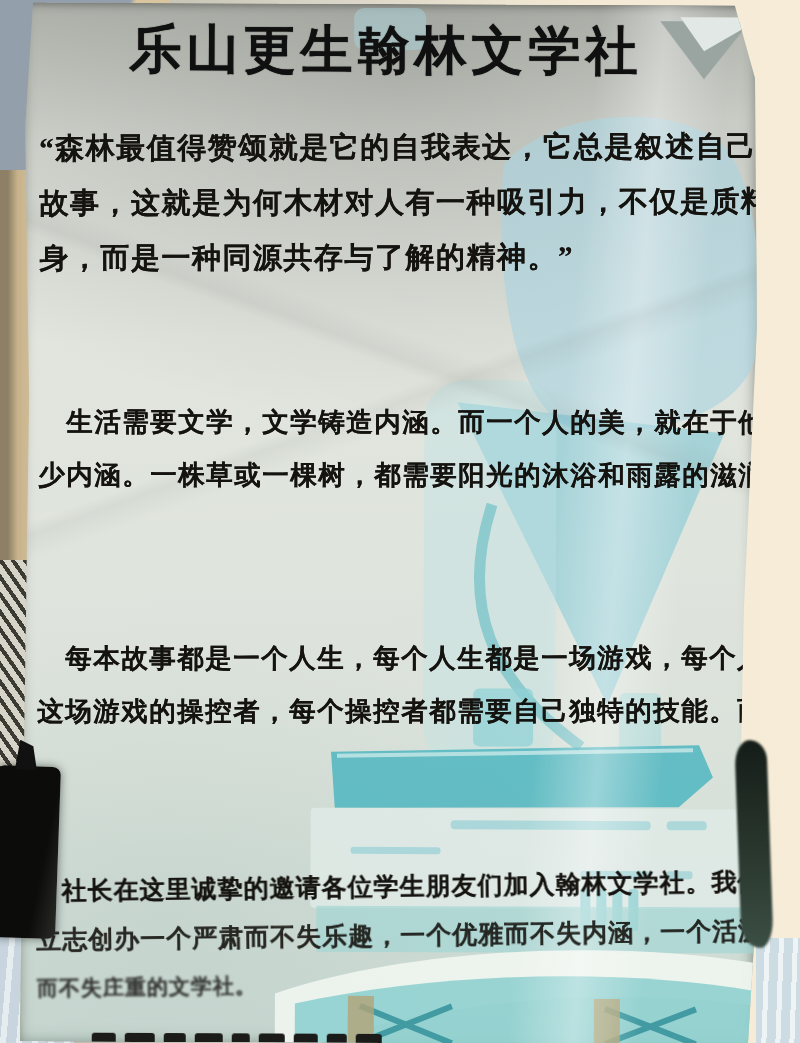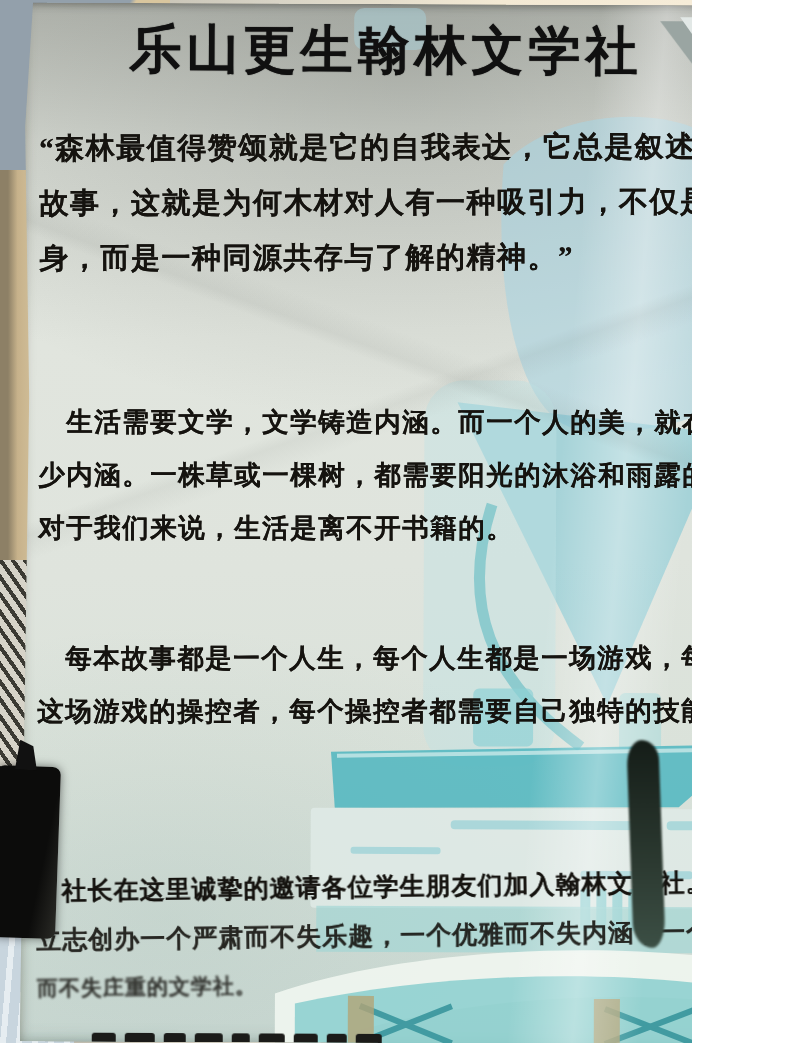--- a/index.html
+++ b/index.html
@@ -1,18 +1,18 @@
 <!DOCTYPE html>
 <html><head>
 <meta charset="utf-8">
 <style>
   html,body{margin:0;padding:0;}
   body{font-family:"Liberation Serif","DejaVu Serif",serif;}
   .scene{
-    position:relative;width:692px;height:1043px;overflow:hidden;
+    position:relative;width:800px;height:1043px;overflow:hidden;
     background:linear-gradient(90deg,#b7b3a6 0%,#d8d4c6 40%,#f3e9d4 72%,#f6ecd8 100%);
     text-decoration:underline;
   }
   
   .bg-topleft{position:absolute;left:0;top:0;width:170px;height:240px;
     background:
       linear-gradient(118deg, #93a0ab 0 44%, #d9c69e 46% 58%, #e6d5ae 58% 66%, #c2b28f 66% 74%, rgba(194,178,143,0) 75%),
       linear-gradient(#8e9aa6,#a7afac);}
   .bg-left{position:absolute;left:0;top:170px;width:44px;height:470px;
     background:linear-gradient(90deg,#8d8066 0 18%,#c7b28b 40%,#d8c7a2 100%);}
@@ -158,21 +158,20 @@
 
     <div class="para p1">
       <div class="ln">“森林最值得赞颂就是它的自我表达，它总是叙述自己的</div>
       <div class="ln">故事，这就是为何木材对人有一种吸引力，不仅是质料本</div>
       <div class="ln">身，而是一种同源共存与了解的精神。”</div>
     </div>
 
     <div class="para p2">
       <div class="ln">　生活需要文学，文学铸造内涵。而一个人的美，就在于他有多</div>
       <div class="ln">少内涵。一株草或一棵树，都需要阳光的沐浴和雨露的滋润。而</div>
-      <div class="ln">对于我们来说，生活是离不开书籍的。</div>
     </div>
 
     <div class="para p3">
       <div class="ln">　每本故事都是一个人生，每个人生都是一场游戏，每个人都是</div>
       <div class="ln">这场游戏的操控者，每个操控者都需要自己独特的技能。而这不</div>
     </div>
 
     <div class="para p4">
       <div class="ln">　社长在这里诚挚的邀请各位学生朋友们加入翰林文学社。我们</div>
       <div class="ln">立志创办一个严肃而不失乐趣，一个优雅而不失内涵，一个活泼</div>

